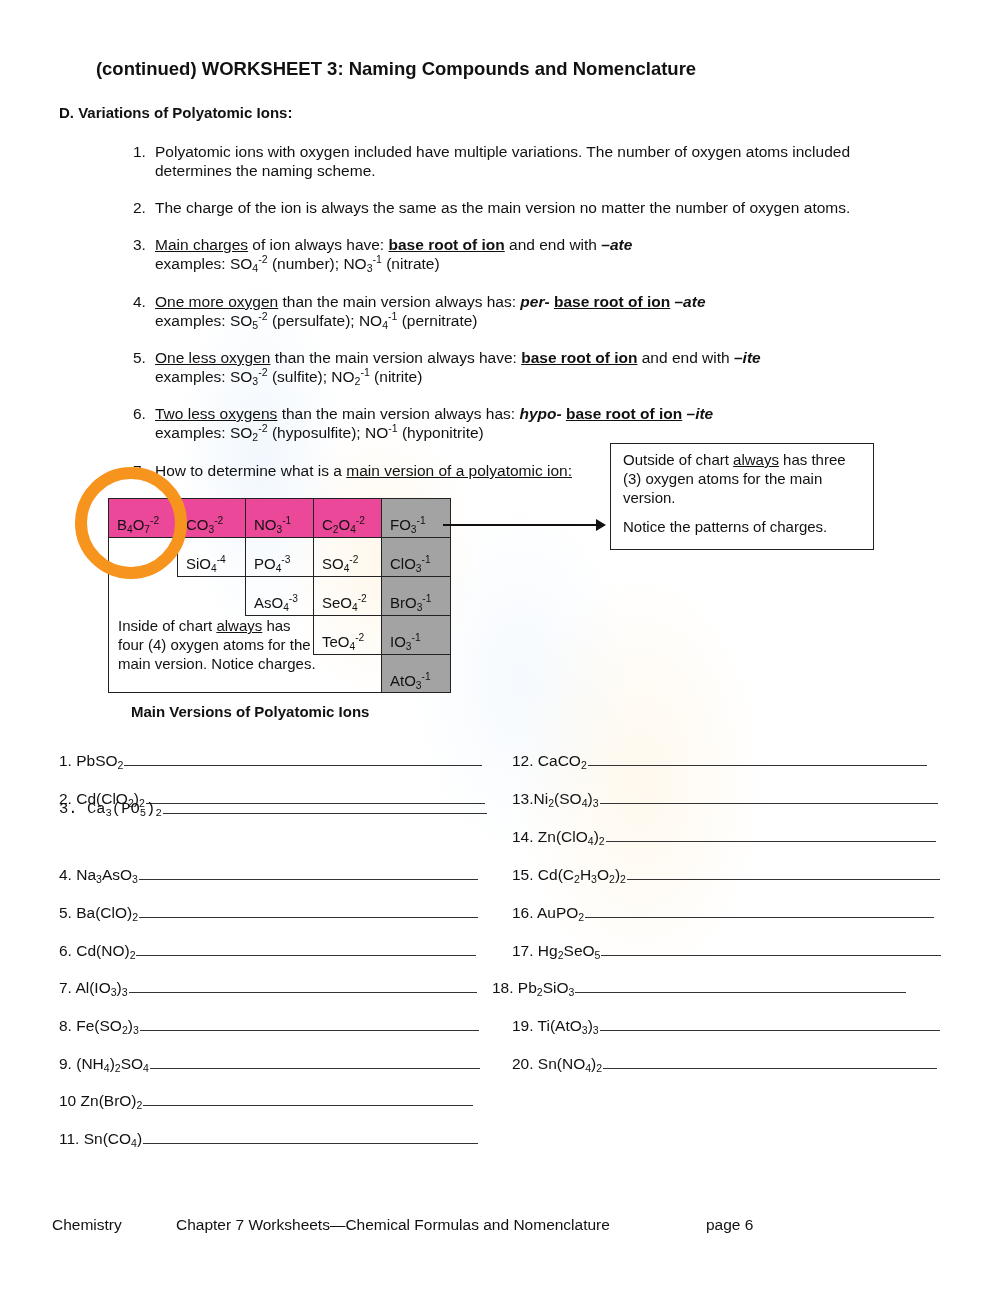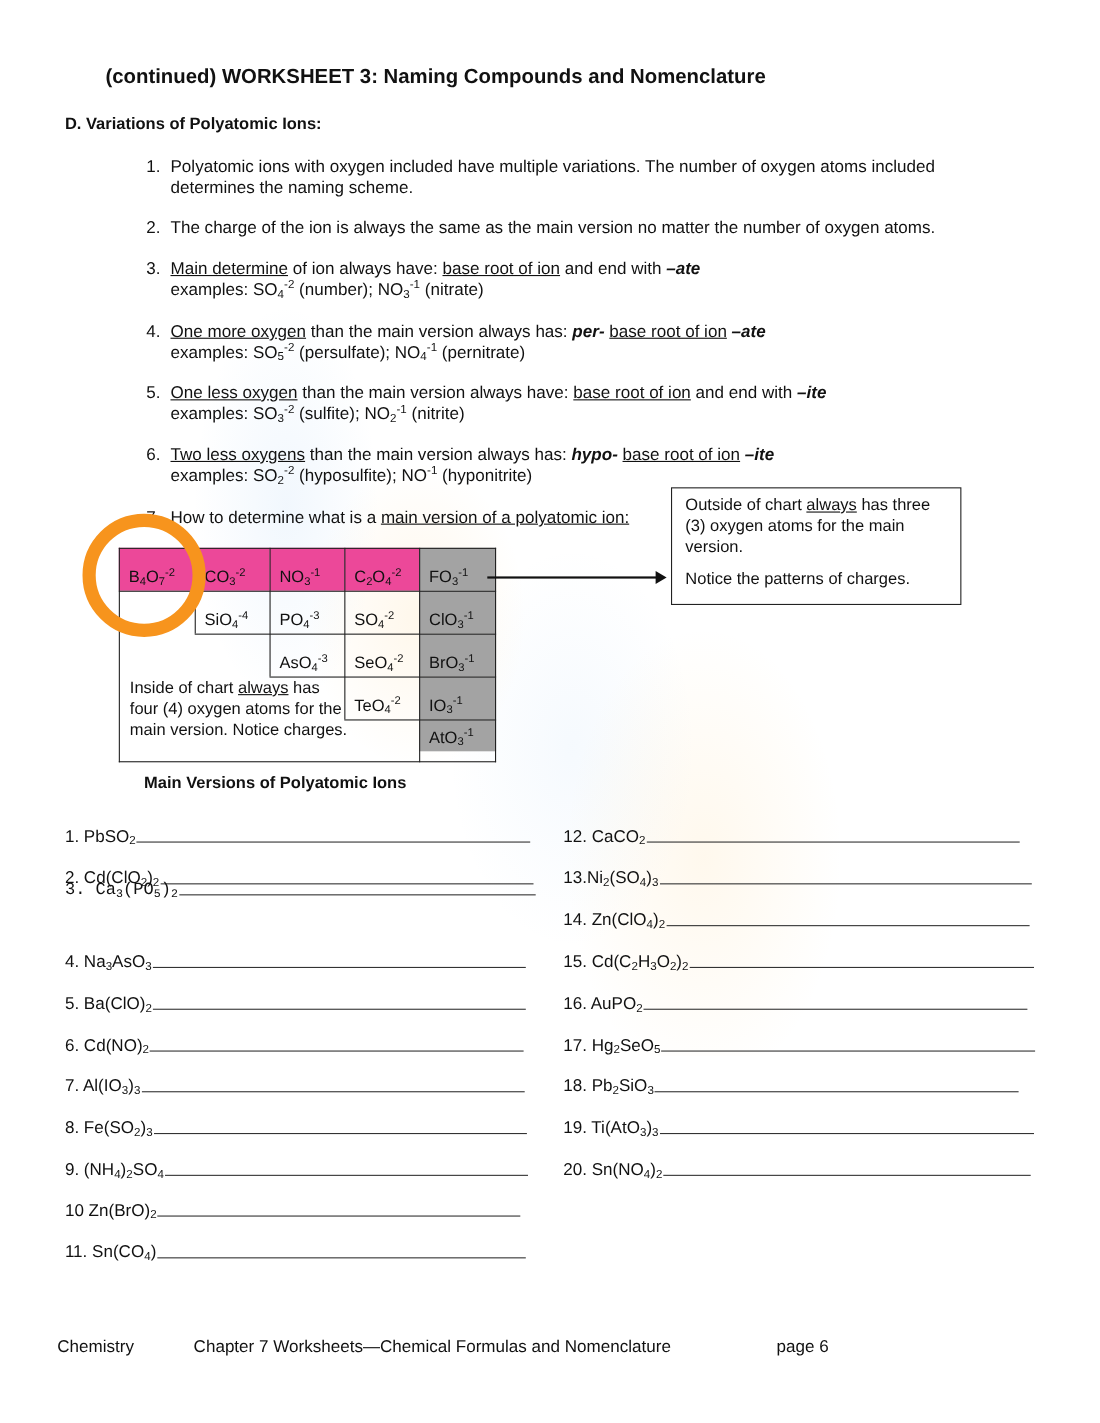--- a/index.html
+++ b/index.html
@@ -20,21 +20,21 @@
   .abs { position: absolute; z-index: 1; }
   .title {
     left: 0; width: 792px; top: 58px; text-align: center;
     font-size: 18.5px; font-weight: bold;
   }
   .section-head { left: 59px; top: 104px; font-size: 15px; font-weight: bold; }
   .rule { font-size: 15.5px; line-height: 19px; left: 133px; width: 780px; }
   .rule .num { display: inline-block; width: 22px; }
   .rule .indent { padding-left: 22px; }
   u, .u { text-decoration: underline; }
-  .bu { font-weight: normal; text-decoration: underline; text-align: right; }
+  .bu { font-weight: bold; text-decoration: underline; text-align: right; }
   .bi { font-weight: bold; font-style: italic; }
   sub { font-size: 0.68em; vertical-align: -0.25em; line-height: 0; }
   sup { font-size: 0.68em; vertical-align: 0.55em; line-height: 0; }
 
   
   .chart { left: 108px; top: 498px; width: 343px; height: 195px; }
   .cell {
     position: absolute; box-sizing: border-box; font-size: 15px;
     padding: 0 0 4px 9px; display: flex; align-items: flex-end;
   }
@@ -73,21 +73,21 @@
 <div class="abs section-head">D.  Variations of Polyatomic Ions:</div>
 
 <div class="abs rule" style="top:142px">
   <div><span class="num">1.</span><span><span><span>Polyatomic ions with oxygen included have multiple variations. The number of oxygen atoms included</span></span></span></div>
   <div class="indent"><span><span>determines the naming scheme.</span></span></div>
 </div>
 <div class="abs rule" style="top:198px">
   <div><span class="num">2.</span><span><span><span>The charge of the ion is always the same as the main version no matter the number of oxygen atoms.</span></span></span></div>
 </div>
 <div class="abs rule" style="top:235px">
-  <div><span class="num">3.</span><span><span><span class="u">Main determine</span><span> of ion always have: </span><span class="bu">base root of ion</span><span>  and end with  </span><span class="bi">–ate</span></span></span></div>
+  <div><span class="num">3.</span><span><span><span class="u">Main charges</span><span> of ion always have: </span><span class="bu">base root of ion</span><span>  and end with  </span><span class="bi">–ate</span></span></span></div>
   <div class="indent"><span><span>examples:  SO</span><sub>4</sub><sup>-2</sup><span> (number); NO</span><sub>3</sub><sup>-1</sup><span> (nitrate)</span></span></div>
 </div>
 <div class="abs rule" style="top:292px">
   <div><span class="num">4.</span><span><span><span class="u">One more oxygen</span><span> than the main version always has:    </span><span class="bi">per-</span><span> </span><span class="bu">base root of ion</span><span> </span><span class="bi">–ate</span></span></span></div>
   <div class="indent"><span><span>examples: SO</span><sub>5</sub><sup>-2</sup><span> (persulfate); NO</span><sub>4</sub><sup>-1</sup><span> (pernitrate)</span></span></div>
 </div>
 <div class="abs rule" style="top:348px">
   <div><span class="num">5.</span><span><span><span class="u">One less oxygen</span><span> than the main version always have: </span><span class="bu">base root of ion</span><span> and end with </span><span class="bi">–ite</span></span></span></div>
   <div class="indent"><span><span>examples: SO</span><sub>3</sub><sup>-2</sup><span> (sulfite); NO</span><sub>2</sub><sup>-1</sup><span> (nitrite)</span></span></div>
 </div>
@@ -140,21 +140,21 @@
       <span><span>BrO</span><sub>3</sub><sup>-1</sup></span>
     </div>
 
   <div class="cell" style="left:205px;top:117px;width:68px;height:39px">
       <span><span>TeO</span><sub>4</sub><sup>-2</sup></span>
     </div>
   <div class="cell gray2" style="left:273px;top:117px;width:70px;height:39px">
       <span><span>IO</span><sub>3</sub><sup>-1</sup></span>
     </div>
 
-  <div class="cell gray2" style="left:273px;top:156px;width:70px;height:29px">
+  <div class="cell gray2" style="left:273px;top:156px;width:70px;height:39px">
       <span><span>AtO</span><sub>3</sub><sup>-1</sup></span>
     </div>
 
   <div class="line" style="left:0;top:0;width:343px;height:1px"></div>
   <div class="line" style="left:0;top:39px;width:343px;height:1px"></div>
   <div class="line" style="left:69px;top:78px;width:274px;height:1px"></div>
   <div class="line" style="left:137px;top:117px;width:206px;height:1px"></div>
   <div class="line" style="left:205px;top:156px;width:138px;height:1px"></div>
   <div class="line" style="left:0;top:194px;width:343px;height:1px"></div>
   <div class="line" style="left:0;top:0;width:1px;height:195px"></div>
@@ -240,21 +240,21 @@
       <span class="blank" style="flex: 1 1 0%;"></span>
     </div>
     <div class="q" style="left: 512px; top: 900px; width: 422px;">
       <span style="white-space: pre;"><span>16. </span><span><span><span>AuPO</span><sub>2</sub></span></span></span>
       <span class="blank" style="flex: 1 1 0%;"></span>
     </div>
     <div class="q" style="left: 512px; top: 938px; width: 429px;">
       <span style="white-space: pre;"><span>17. </span><span><span><span>Hg</span><sub>2</sub><span>SeO</span><sub>5</sub></span></span></span>
       <span class="blank" style="flex: 1 1 0%;"></span>
     </div>
-    <div class="q" style="left: 512px; top: 975px; width: 414px; justify-content: flex-end;">
+    <div class="q" style="left: 492px; top: 975px; width: 414px; justify-content: flex-end;">
       <span style="white-space: pre;"><span>18. </span><span><span><span>Pb</span><sub>2</sub><span>SiO</span><sub>3</sub></span></span></span>
       <span class="blank" style="flex: 1 1 0%;"></span>
     </div>
     <div class="q" style="left: 512px; top: 1013px; width: 428px;">
       <span style="white-space: pre;"><span>19. </span><span><span><span>Ti(AtO</span><sub>3</sub><span>)</span><sub>3</sub></span></span></span>
       <span class="blank" style="flex: 1 1 0%;"></span>
     </div>
     <div class="q" style="left: 512px; top: 1051px; width: 425px;">
       <span style="white-space: pre;"><span>20. </span><span><span><span>Sn(NO</span><sub>4</sub><span>)</span><sub>2</sub></span></span></span>
       <span class="blank" style="flex: 1 1 0%;"></span>

